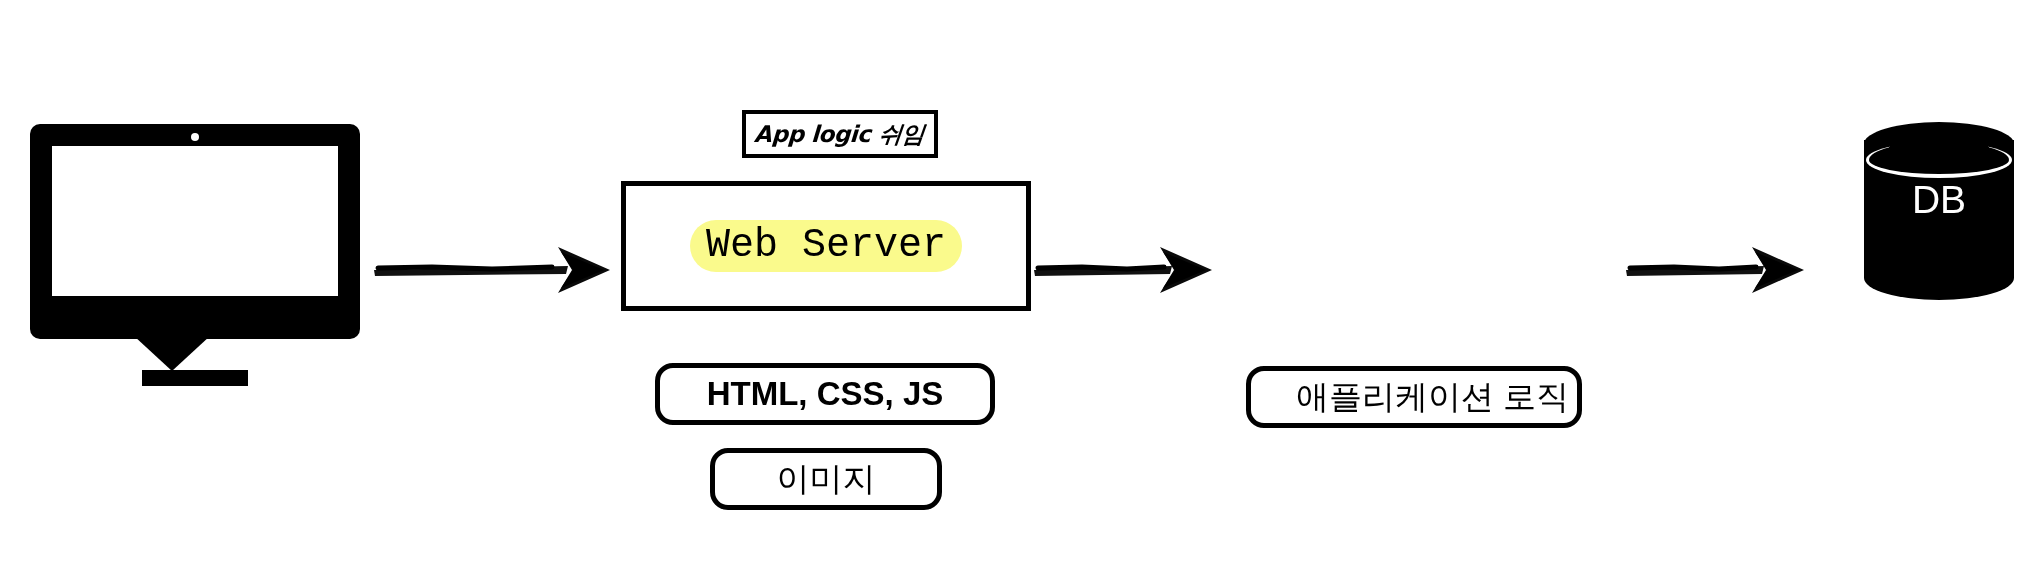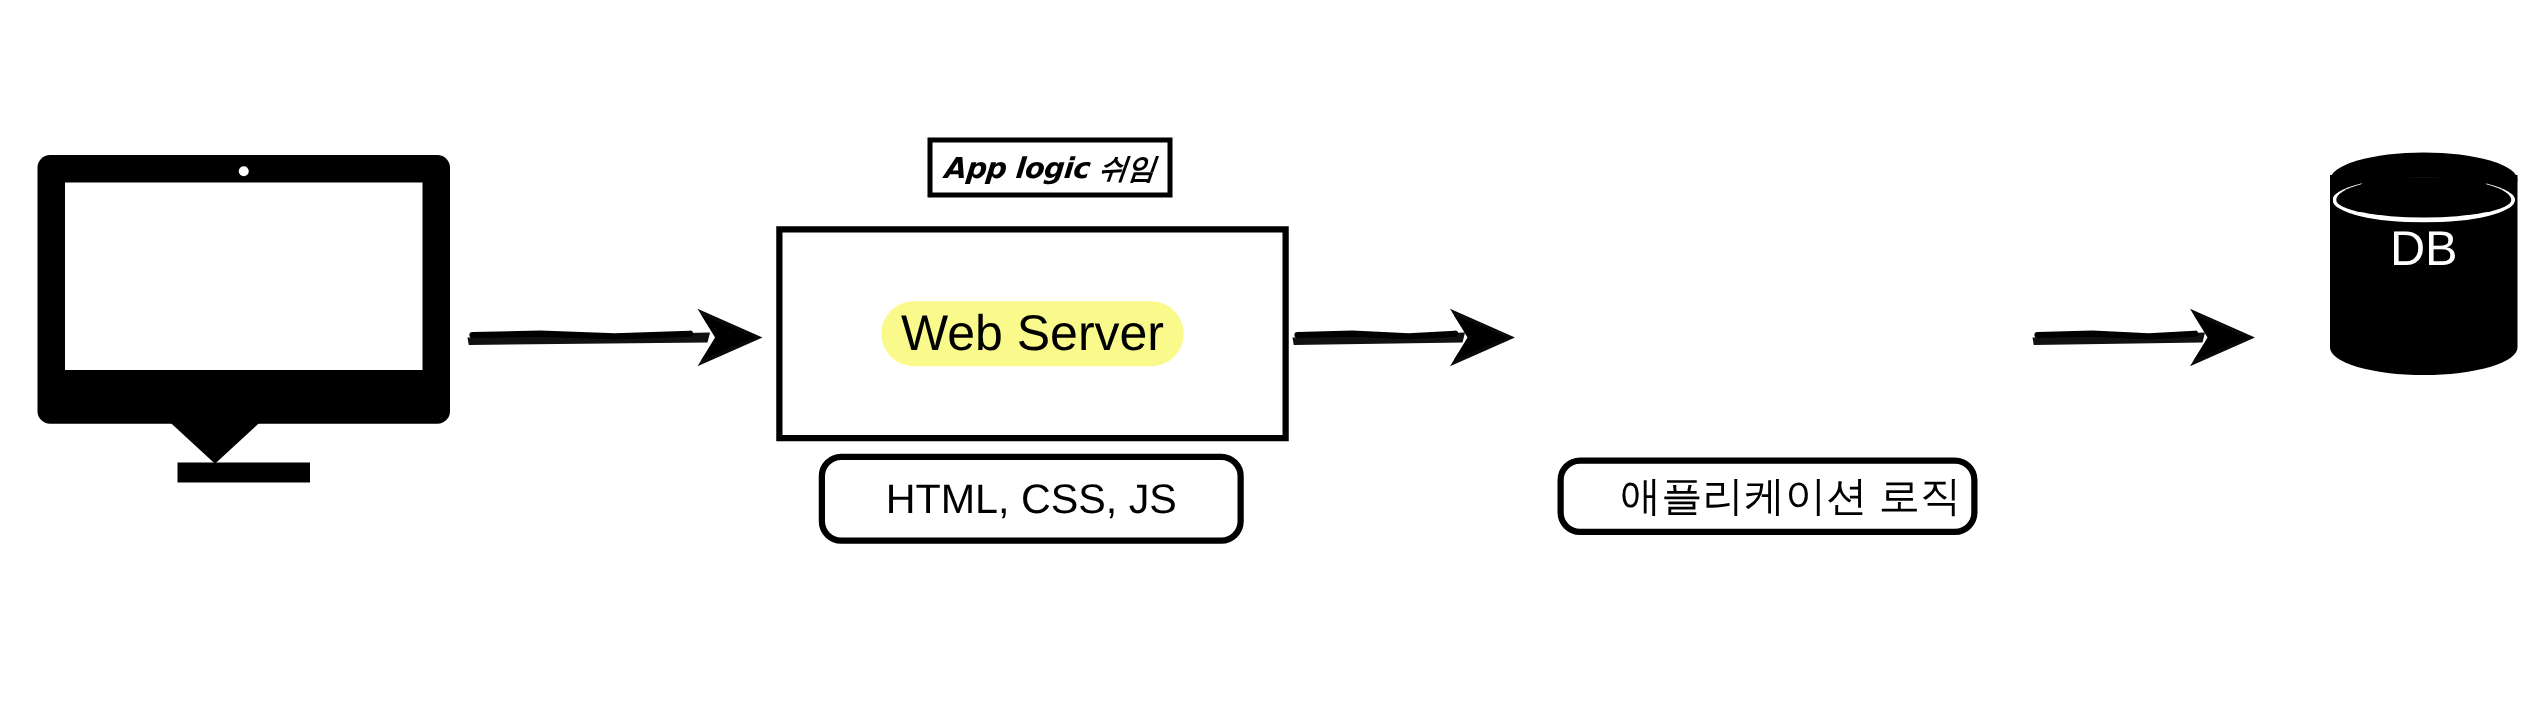--- a/index.html
+++ b/index.html
@@ -175,28 +175,31 @@
       <path d="M6,25 L60,24 L120,26 L180,24" stroke="#000000" stroke-width="5" fill="none" stroke-linecap="round"></path>
       <path d="M186,4 L238,27 L186,50 L200,27 Z" fill="#0a0a0a"></path>
       <path d="M189,9 L232,27 L189,45 L201,27 Z" fill="#000000"></path>
     </svg>
   </div>
 
   <div class="annotation-box" style="left:742px; top:110px; width:196px; height:48px;">
     <span class="annotation-text">App logic 쉬임</span>
   </div>
 
-  <div class="server-box" style="left:621px; top:181px; width:410px; height:172px;">
+  <div class="server-box" style="left:621px; top:181px; width:410px; height:130px;font-family:Liberation Mono, monospace;">
     <span class="server-label hl-yellow" style="background: rgb(250, 250, 140);">Web Server</span>
   </div>
 
-  <div class="caption-pill" style="left:655px; top:363px; width:340px; height:72px;">
+  <div class="caption-pill" style="left:655px; top:363px; width:340px; height:62px;font-weight:bold;">
     <span>HTML, CSS, JS</span>
   </div>
 
+  <div class="caption-pill" style="left:710px; top:448px; width:232px; height:62px;">
+    <span>이미지</span>
+  </div>
 
   <div class="arrow" style="left:1032px; top:243px;">
     <svg width="190" height="50" viewBox="0 0 190 50" aria-hidden="true">
       <path d="M2,27 L140,23 L138,31 L3,33 Z" fill="#111111"></path>
       <path d="M6,25 L50,24 L95,26 L132,24" stroke="#000000" stroke-width="5" fill="none" stroke-linecap="round"></path>
       <path d="M128,4 L180,27 L128,50 L142,27 Z" fill="#0a0a0a"></path>
       <path d="M131,9 L174,27 L131,45 L143,27 Z" fill="#000000"></path>
     </svg>
   </div>
 

